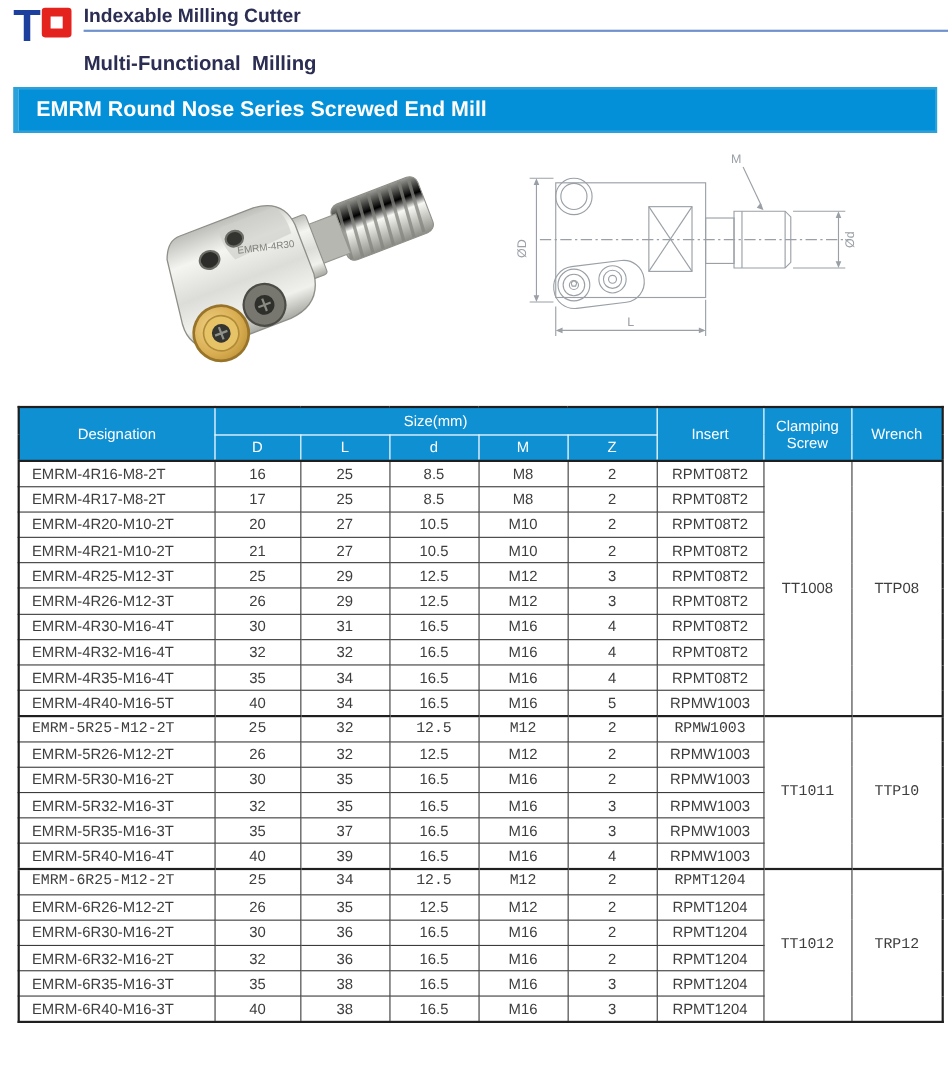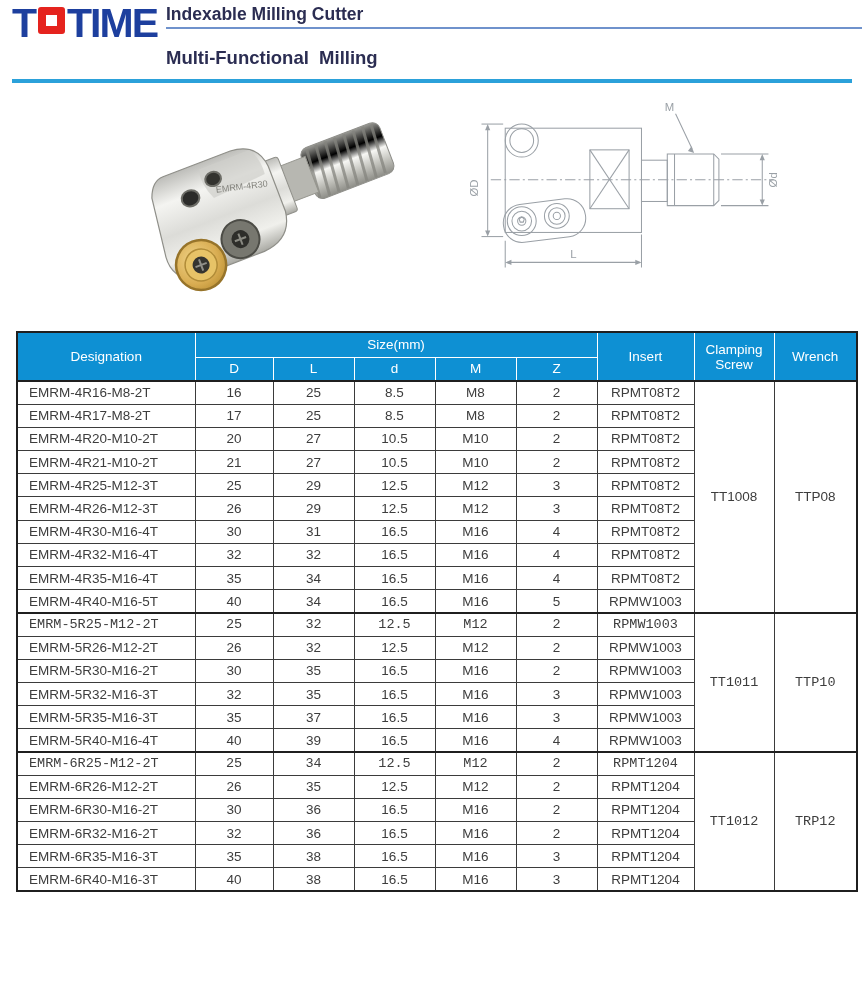--- a/index.html
+++ b/index.html
@@ -47,29 +47,29 @@
   tbody td.left { text-align: left; padding-left: 11px; }
   tbody tr.group-start td { border-top: 2px solid #1f1f1f; font-family: Liberation Mono, monospace; }
 </style>
 </head>
 <body>
 
 <div class="masthead">
   <div class="logo">
     <span>T</span>
     <span class="logo-o"></span>
-    <span>TIME</span>
   </div>
   <div class="taglines">
     <div class="tagline1">Indexable Milling Cutter</div>
     <div class="tagline2">Multi-Functional  Milling</div>
   </div>
 </div>
 
 <div class="title-box">
+  <div class="banner">EMRM Round Nose Series Screwed End Mill</div>
 </div>
 
 <div class="figures">
 
   <div class="photo-wrap">
     <svg width="300" height="210" viewBox="0 0 300 210">
       <defs>
         <linearGradient id="metal" x1="0" y1="0" x2="0" y2="1">
           <stop offset="0" stop-color="#bdbdb9"></stop>
             <stop offset="0.25" stop-color="#f4f4f1"></stop>

